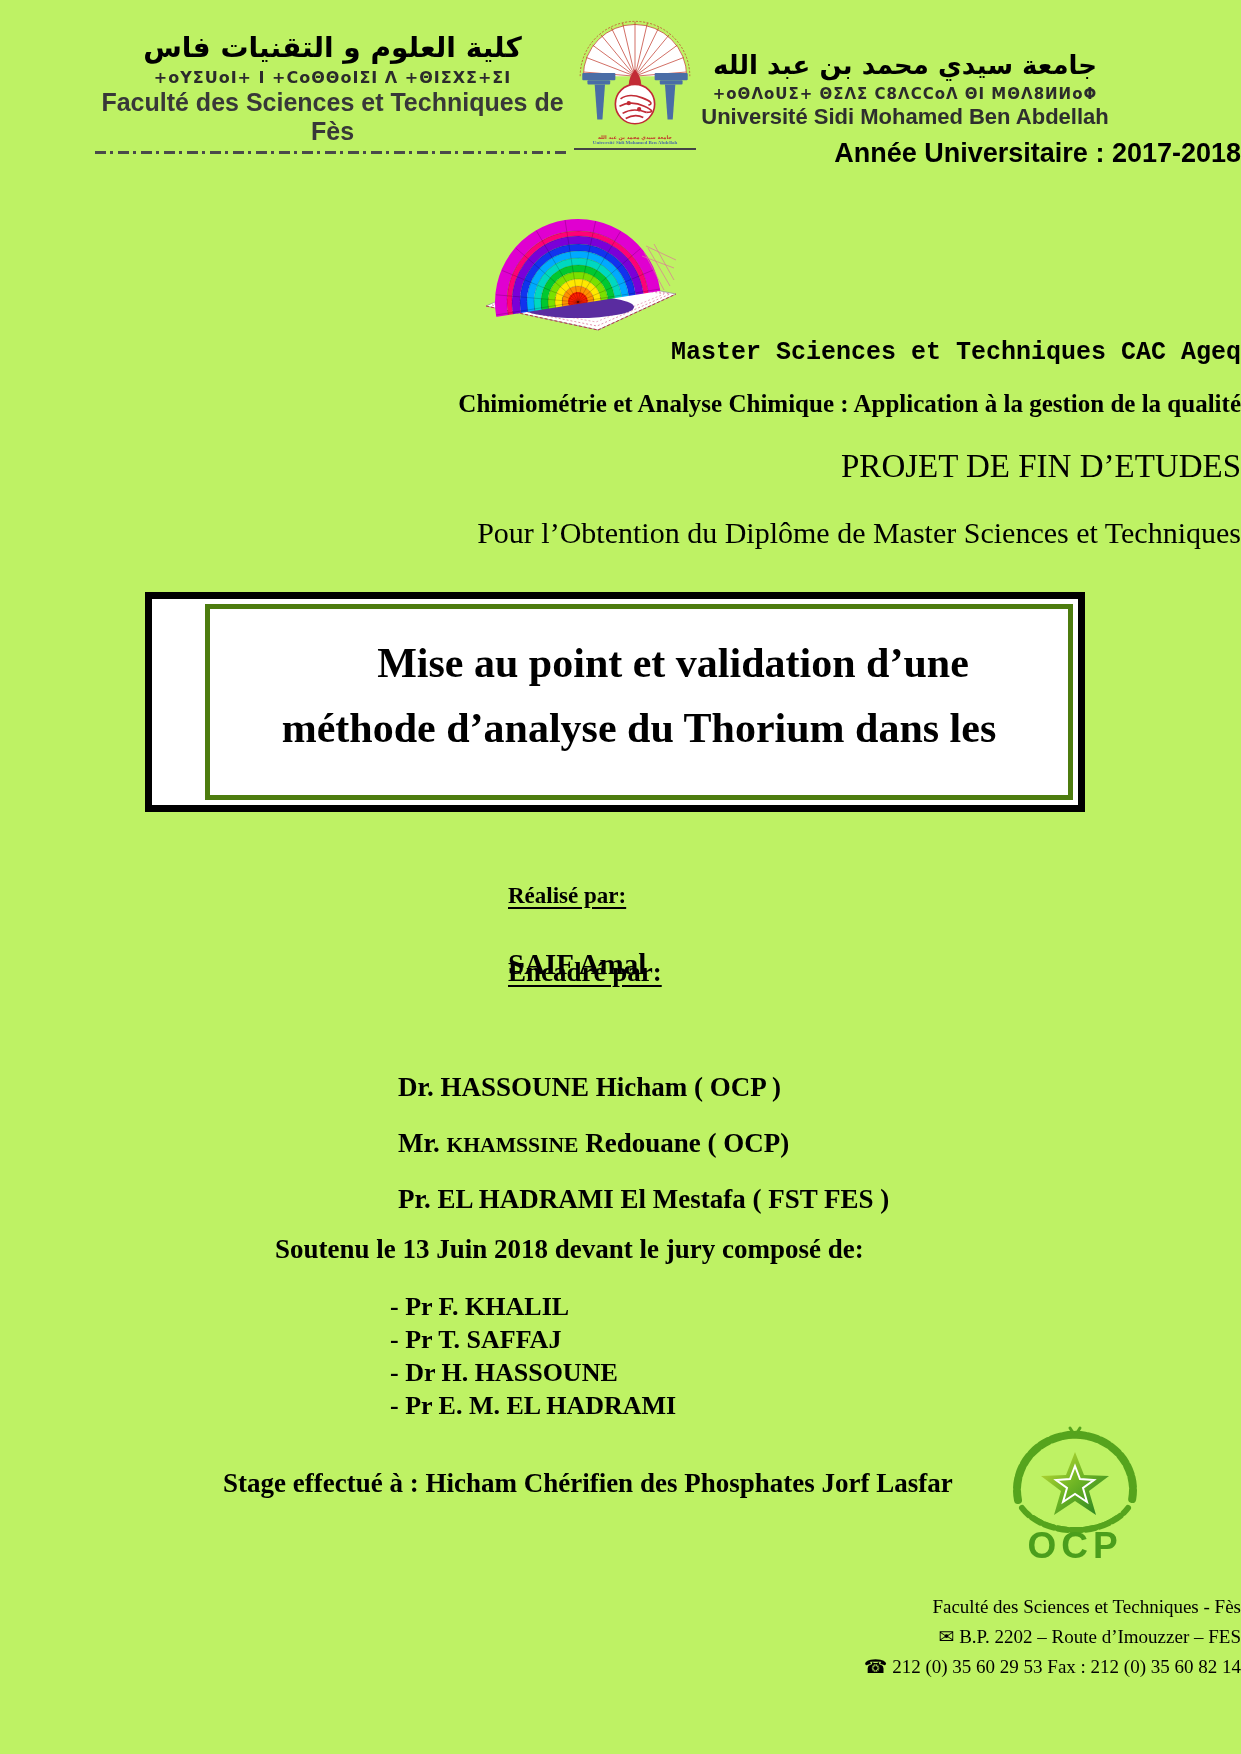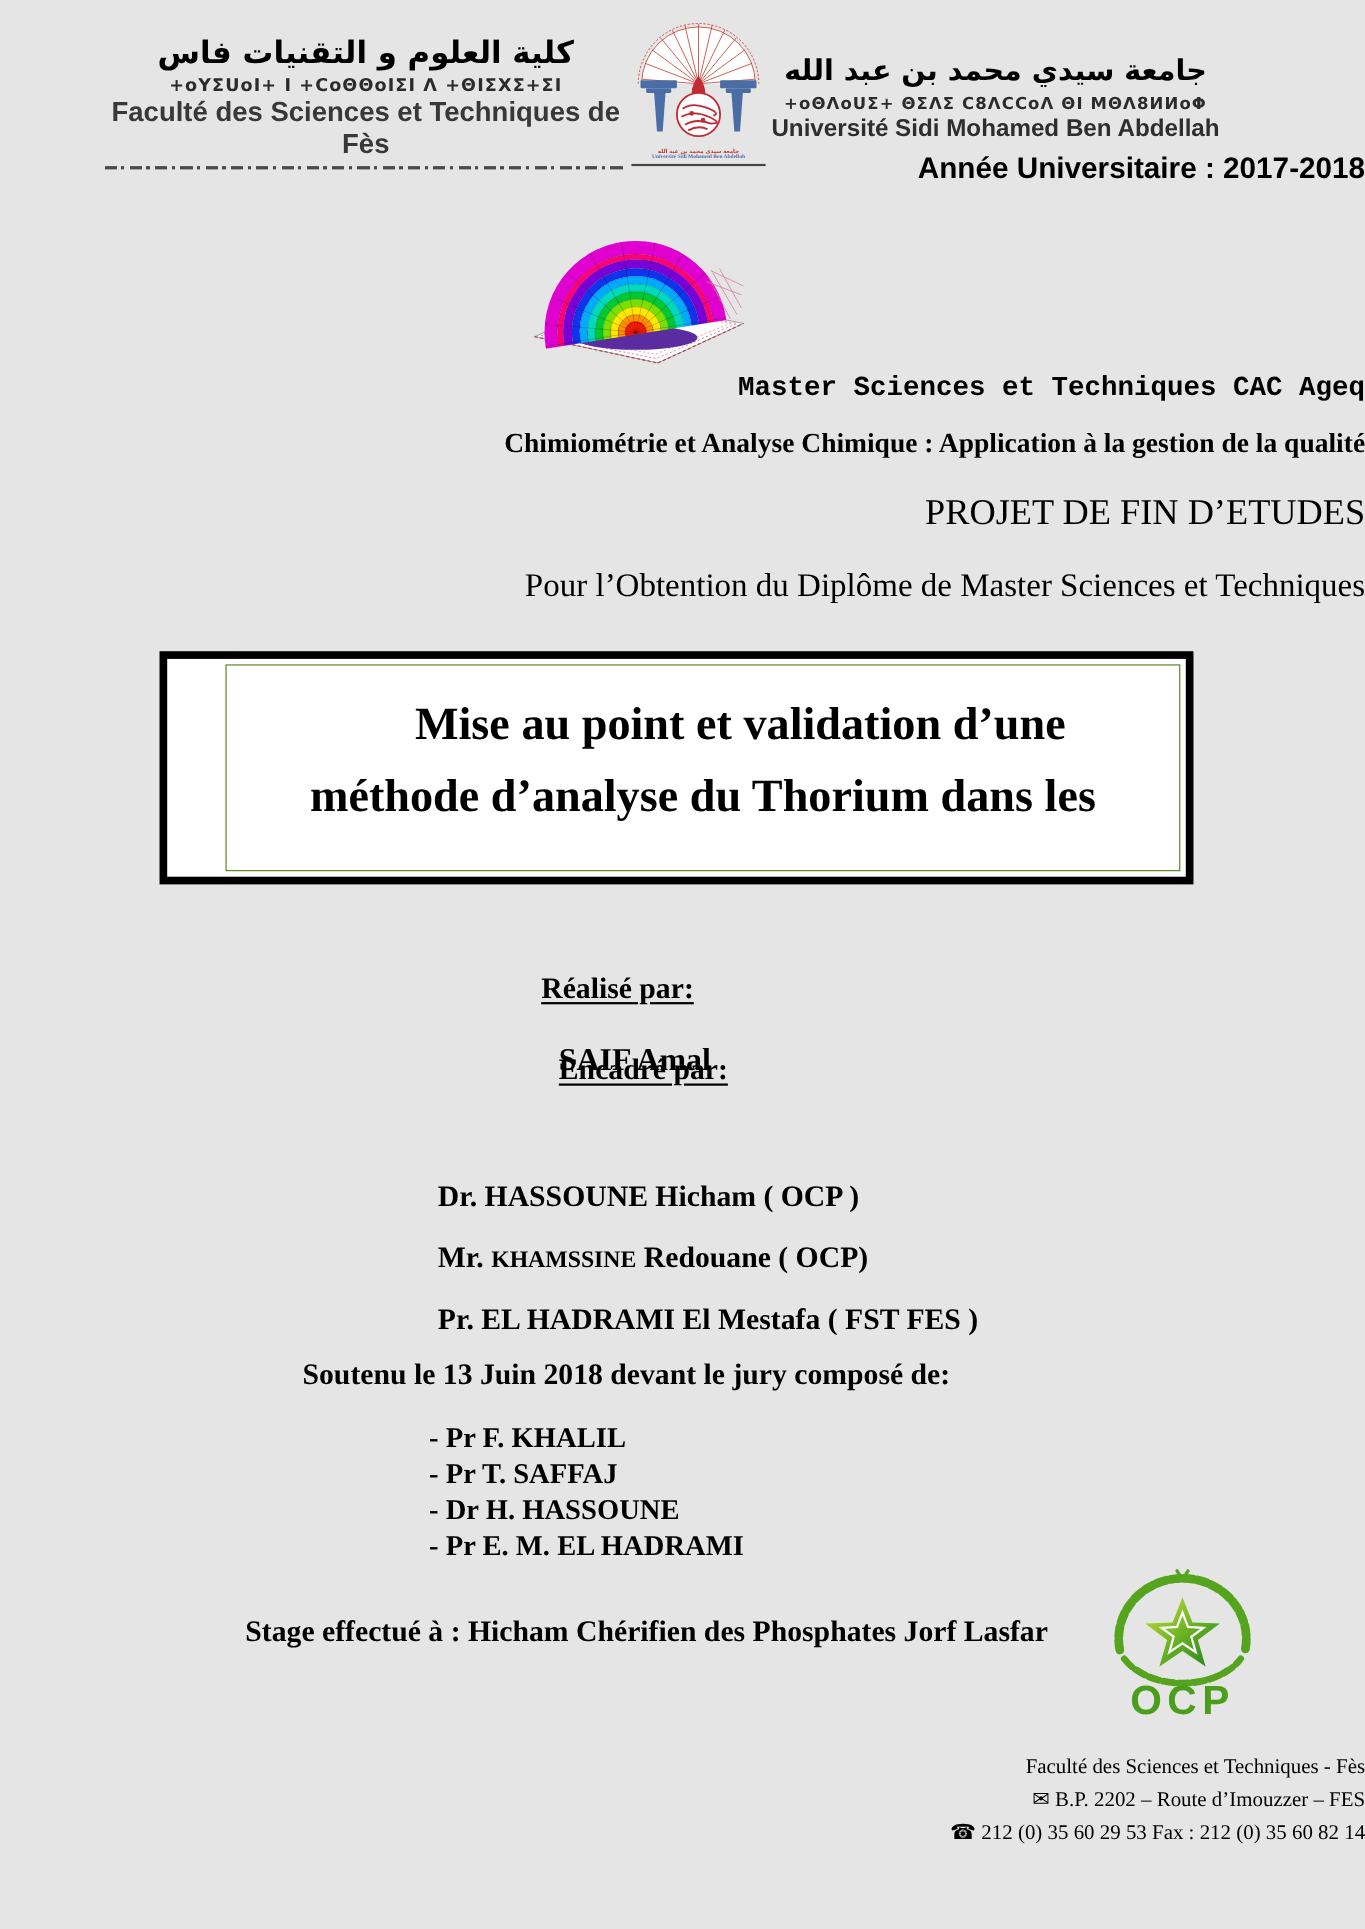--- a/index.html
+++ b/index.html
@@ -1,28 +1,28 @@
 <!DOCTYPE html>
 <html><head>
 <meta charset="utf-8">
 <style>
   html,body{margin:0;padding:0;background:#fff;}
-  .page{position:relative;width:1241px;height:1754px;background:#e5e5e5;overflow:hidden;
+  .page{position:relative;width:1241px;height:1754px;background:#bef264;overflow:hidden;
         font-family:"Liberation Serif","DejaVu Serif",serif;color:#000;}
   .abs{position:absolute;}
   .ctr{width:100%;text-align:right;}
   .sans{font-family:"Liberation Sans","DejaVu Sans",sans-serif;}
   .arabic{font-family:"DejaVu Sans",sans-serif;font-weight:bold;}
   .tif{font-family:"DejaVu Sans",sans-serif;font-weight:bold;letter-spacing:1px;color:#2b2b2b;}
   .hdr-fr{font-family:"Liberation Sans","DejaVu Sans",sans-serif;font-weight:bold;color:#383838;}
   .dashdot{height:3px;background:repeating-linear-gradient(90deg,#4a4a4a 0 11px,transparent 11px 15px,#4a4a4a 15px 18px,transparent 18px 23px);}
   .b{font-weight:bold;}
   .u{text-decoration:underline;text-decoration-thickness:2px;text-underline-offset:4px;}
   .titlebox{border:7px solid #000;padding:5px;background:#fff;}
-  .titlebox-inner{border:1px solid #4d7c0f;padding:22px 8px 34px 8px;margin-left:48px;}
+  .titlebox-inner{border:5px solid #4d7c0f;padding:22px 8px 34px 8px;margin-left:48px;}
   .title-line{font-size:42px;font-weight:bold;line-height:65px;text-align:center;}
   .smallcaps{font-size:80%;}
   .jury-line{font-size:26px;font-weight:bold;line-height:33px;white-space:pre;}
   .footer-line{font-size:19px;line-height:30px;}
 </style>
 </head>
 <body>
 
 <div class="page">
 
@@ -160,21 +160,21 @@
   <div class="abs ctr" style="top:448px;font-size:33px;">PROJET DE FIN D’ETUDES</div>
   <div class="abs ctr" style="top:516px;font-size:30px;">Pour l’Obtention du Diplôme de Master Sciences et Techniques</div>
 
   <div class="abs titlebox" style="left:145px;top:592px;width:916px;">
     <div class="titlebox-inner">
       <div class="title-line" style="transform:translateX(34px);">Mise au point et validation d’une</div>
       <div class="title-line">méthode d’analyse du Thorium dans les</div>
     </div>
   </div>
 
-  <div class="abs b u" style="left:492px;top:883px;font-size:27px;">Réalisé par:</div>
+  <div class="abs b u" style="left:508px;top:883px;font-size:23px;">Réalisé par:</div>
   <div class="abs b" style="left:508px;top:948px;font-size:29px;">SAIF Amal</div>
   <div class="abs b u" style="left:508px;top:957px;font-size:27px;">Encadré par:</div>
 
   <div class="abs b" style="left:398px;top:1072px;font-size:27px;">Dr. HASSOUNE Hicham  ( OCP )</div>
   <div class="abs b" style="left:398px;top:1128px;font-size:27px;"><span>Mr. </span><span class="smallcaps">KHAMSSINE</span><span> Redouane ( OCP)</span></div>
   <div class="abs b" style="left:398px;top:1184px;font-size:27px;">Pr. EL HADRAMI  El Mestafa  ( FST FES )</div>
 
   <div class="abs b" style="left:275px;top:1234px;font-size:27px;">Soutenu le 13 Juin 2018  devant le jury composé de:</div>
   <div class="abs" style="left:390px;top:1290px;">
     <div class="jury-line">- Pr F. KHALIL</div>

